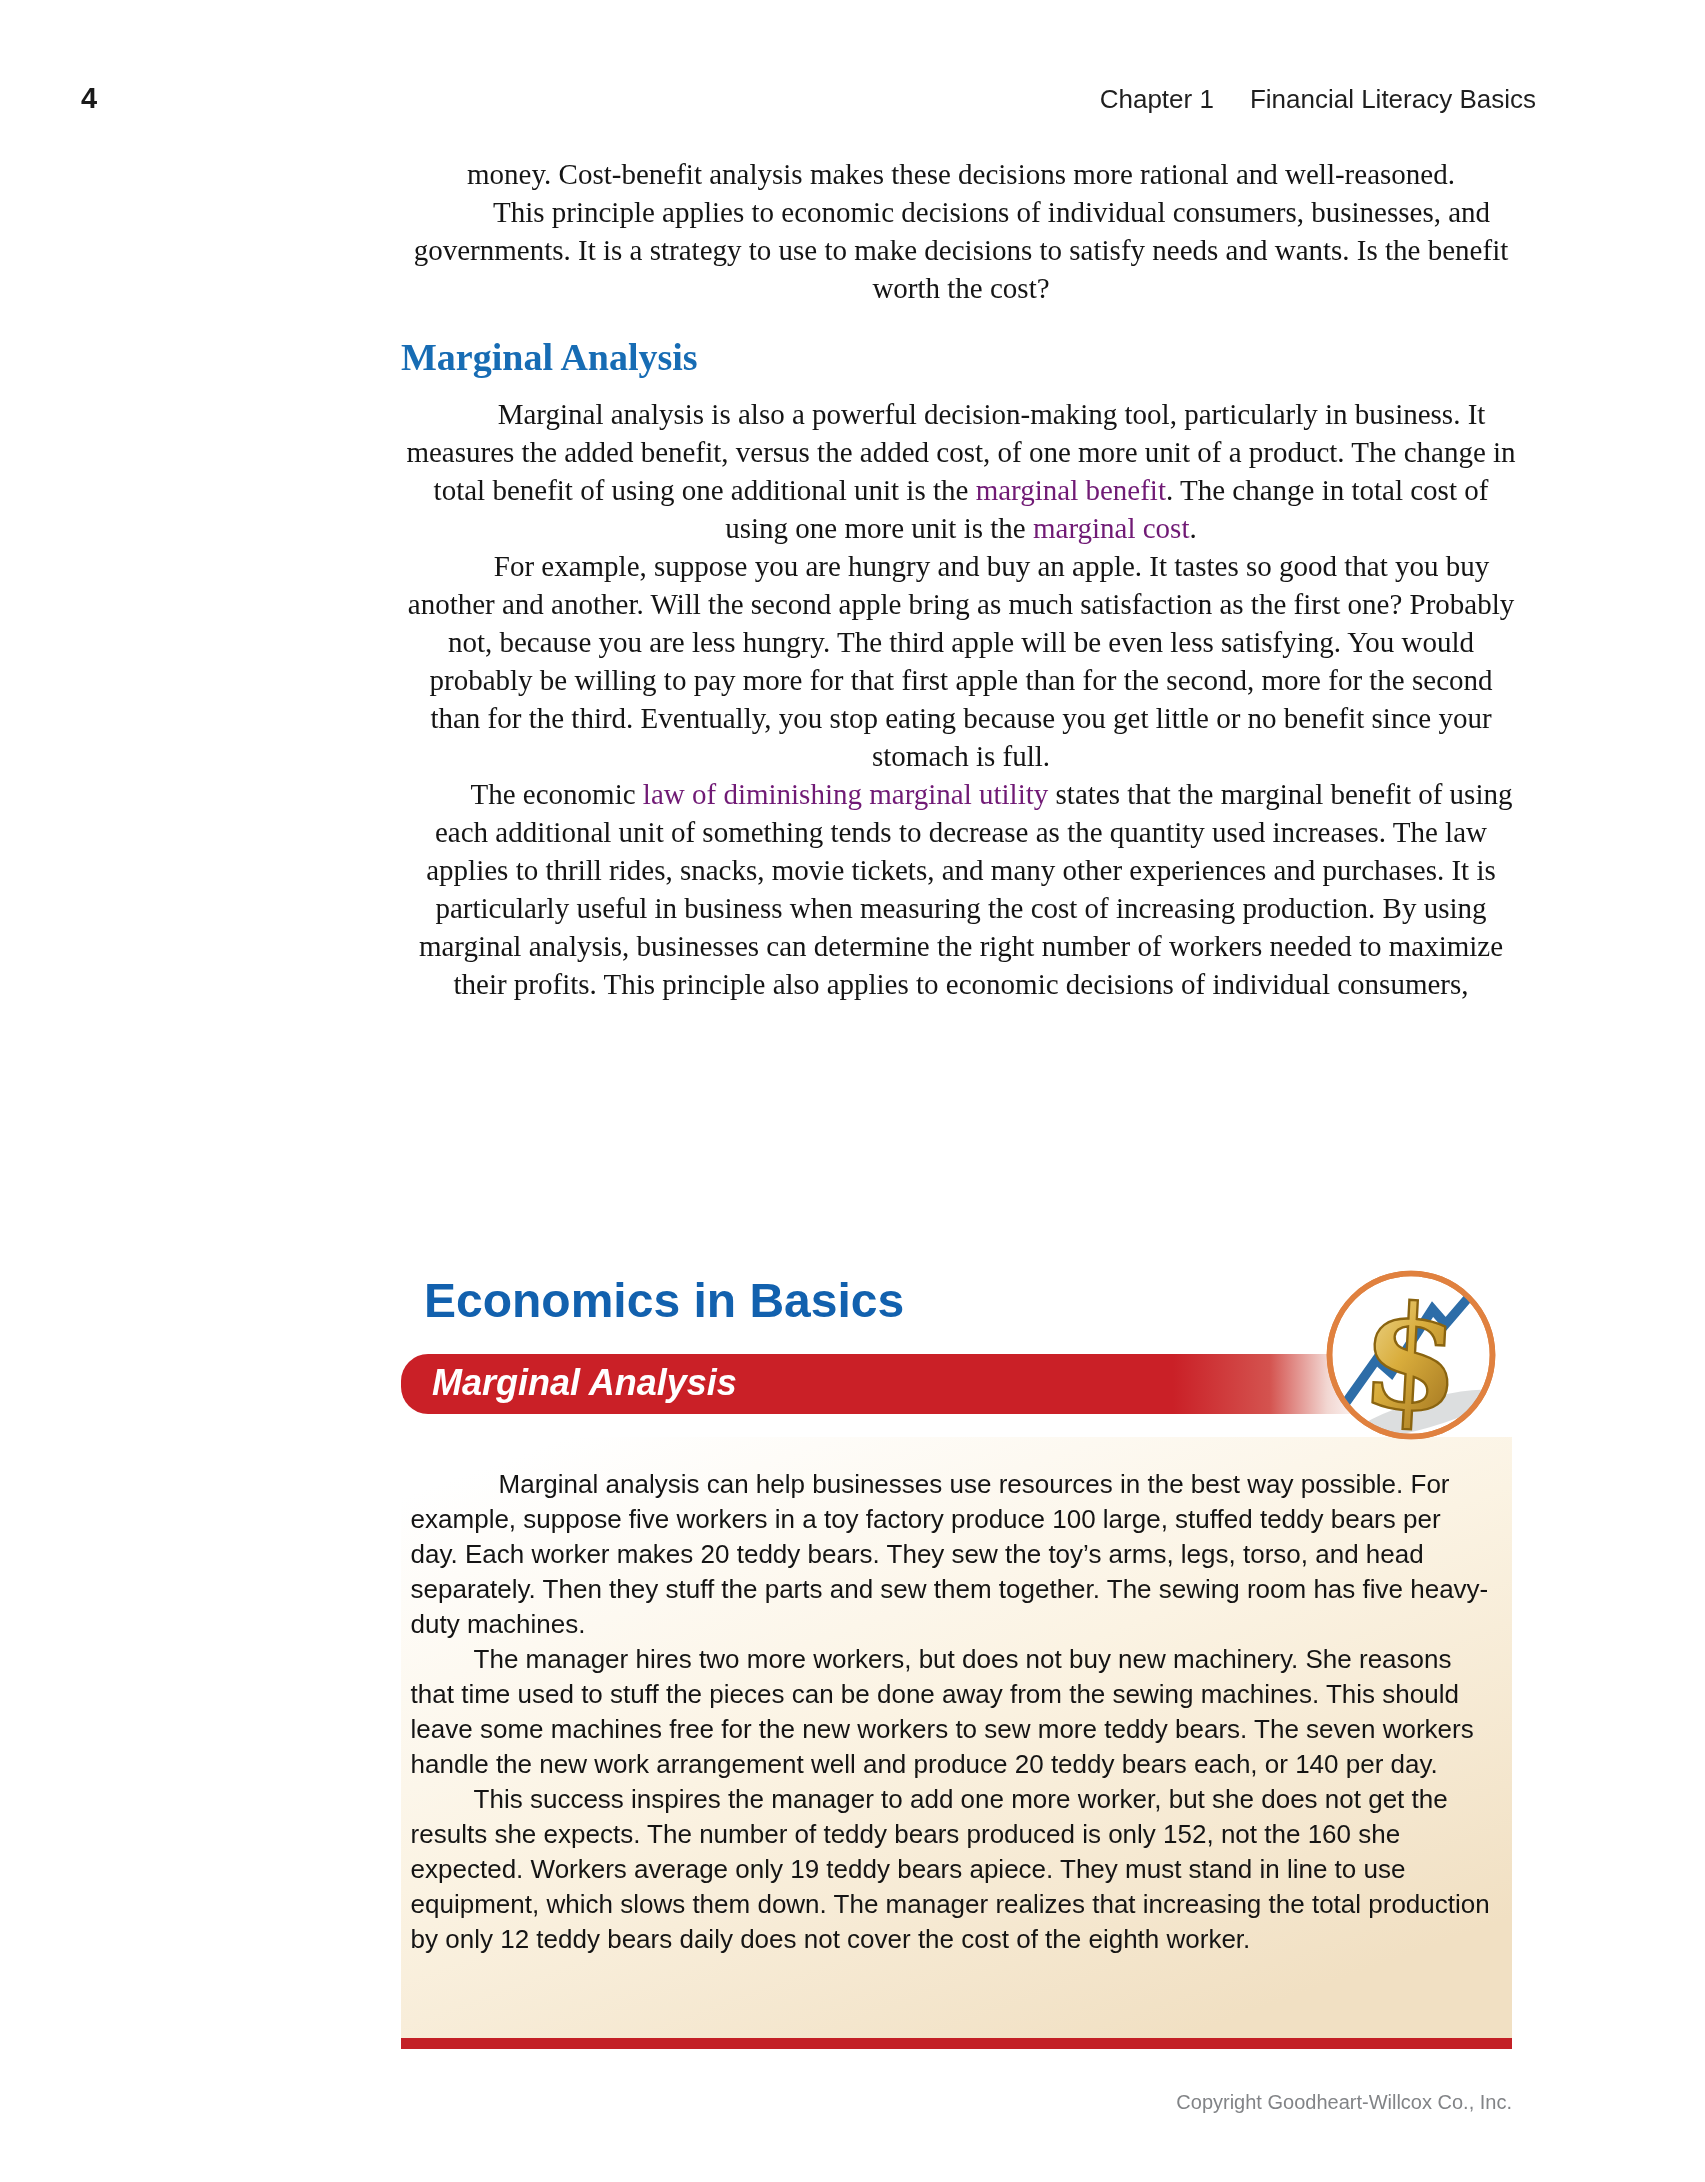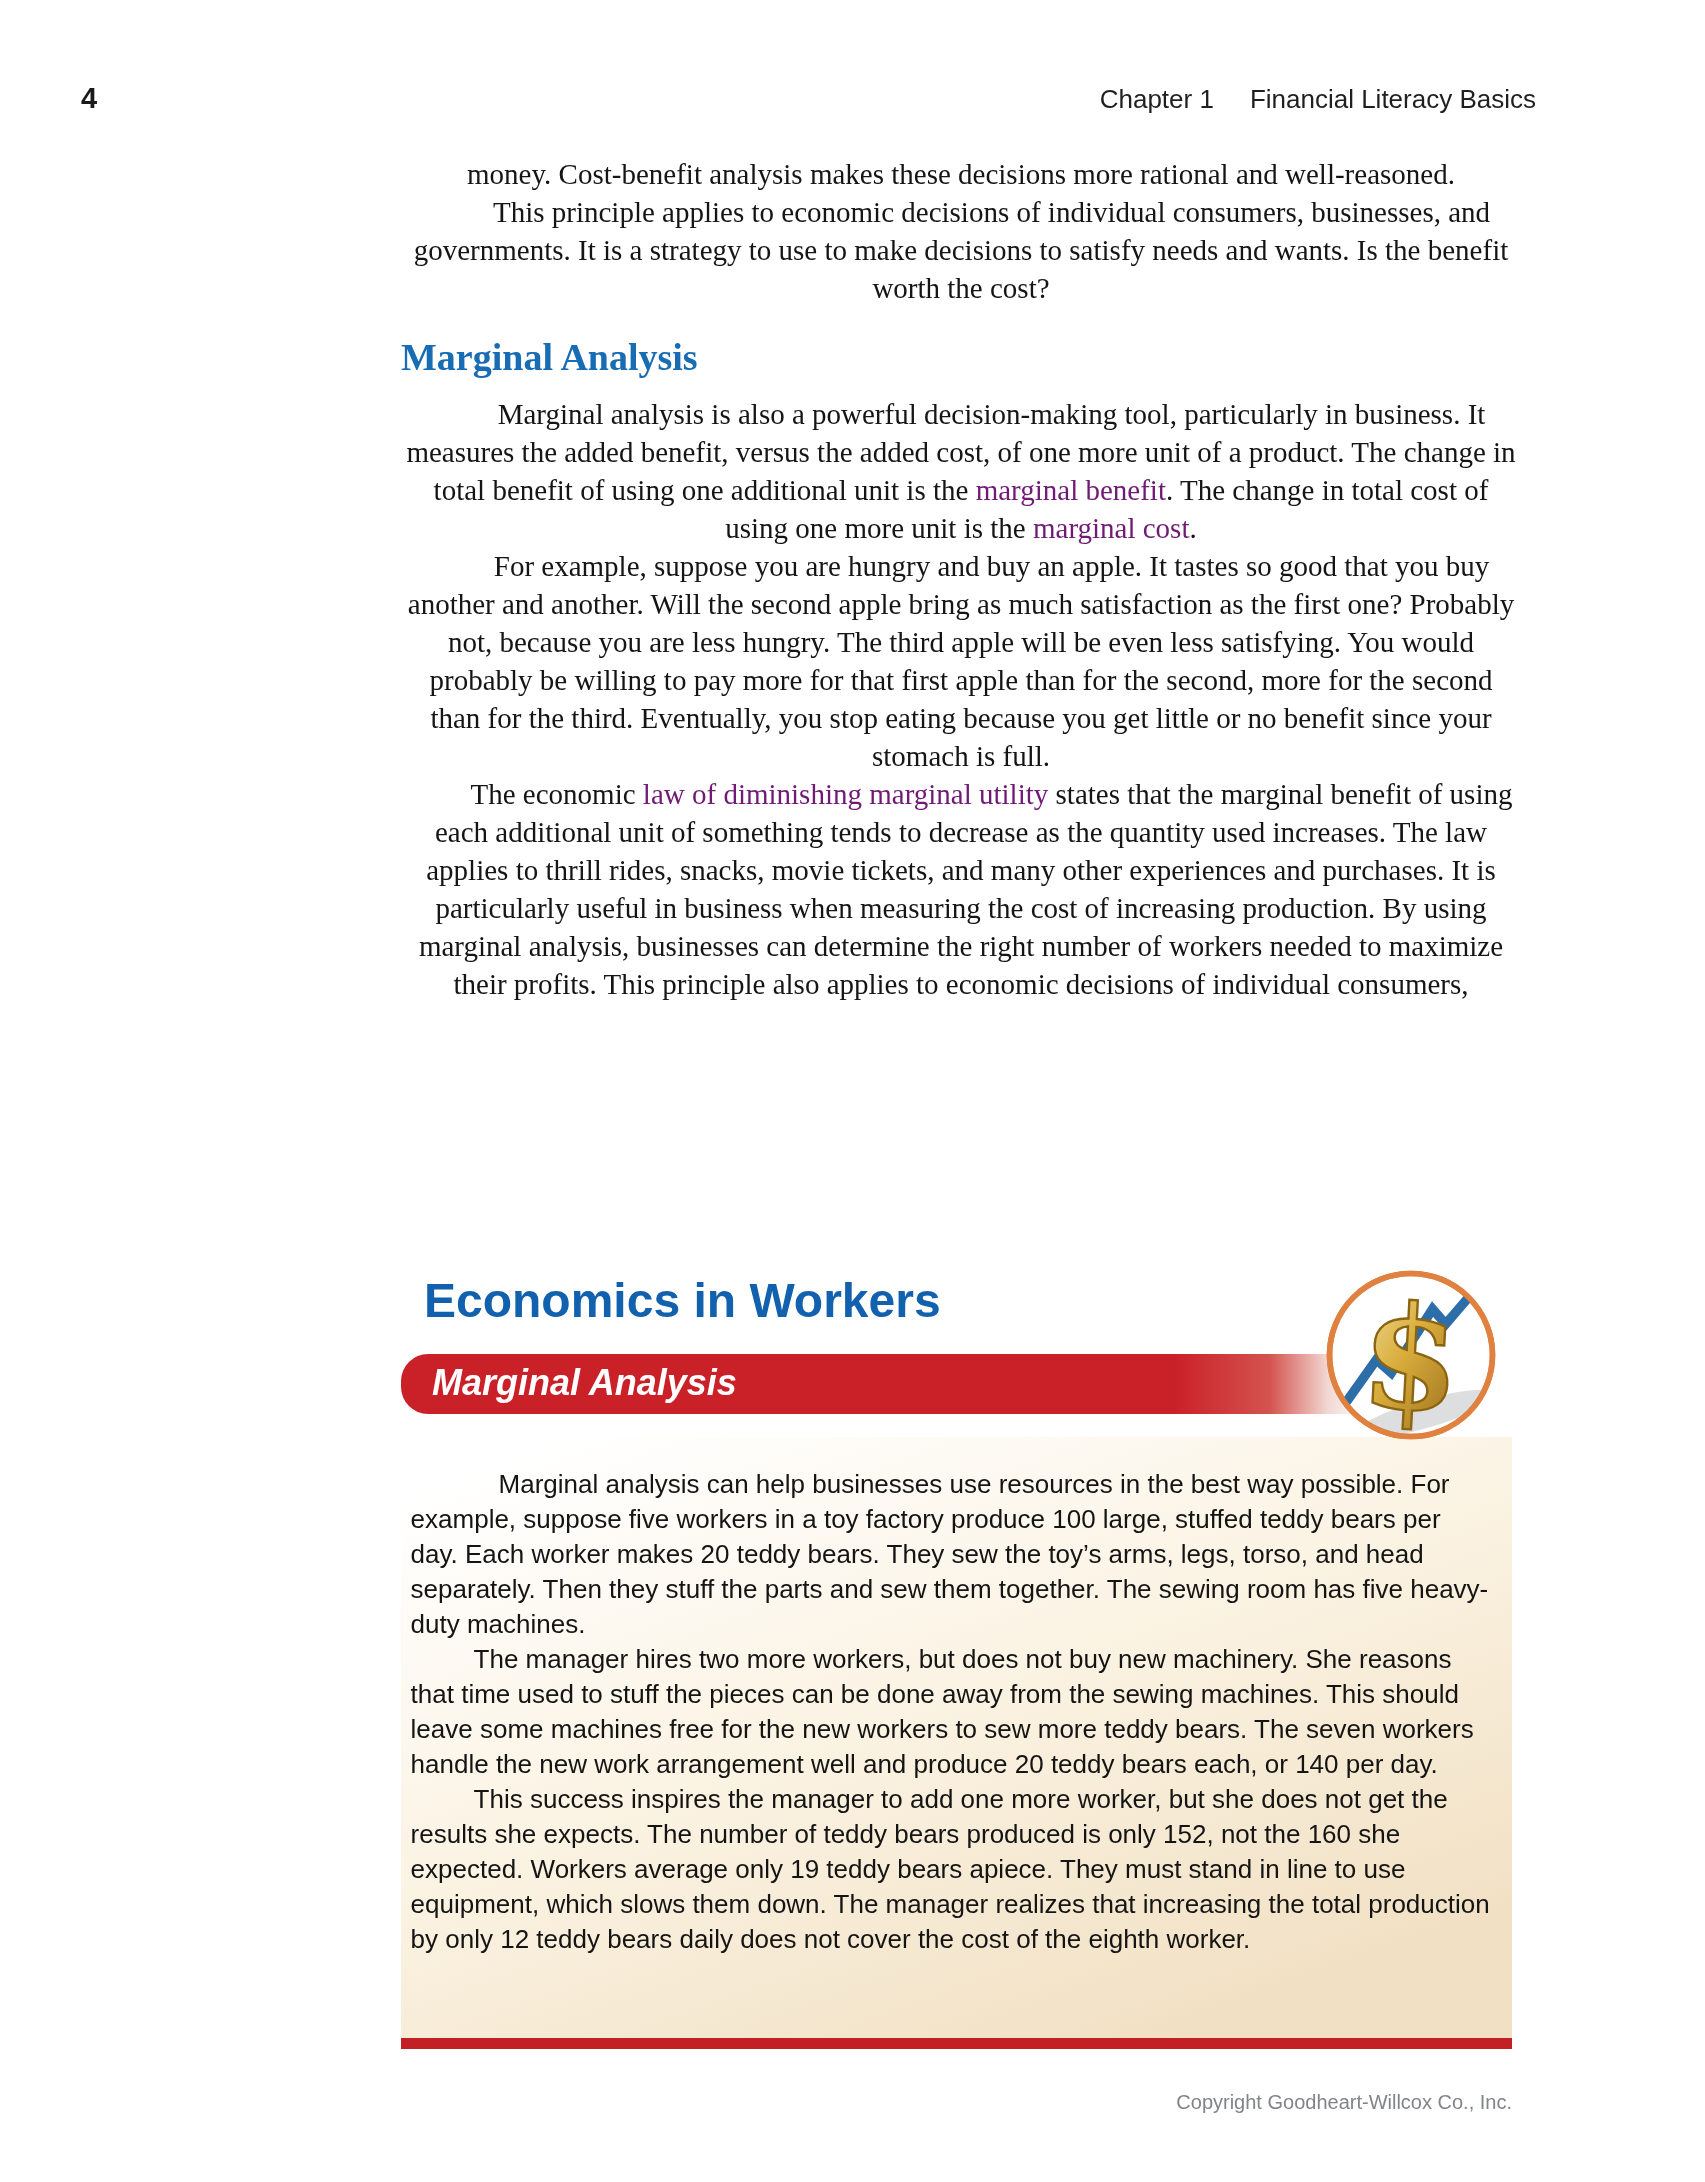--- a/index.html
+++ b/index.html
@@ -86,21 +86,21 @@
     <h2 class="section-heading">Marginal Analysis</h2>
 
     <p class="indent"><span>Marginal analysis is also a powerful decision-making tool, particularly in business. It measures the added benefit, versus the added cost, of one more unit of a product. The change in total benefit of using one additional unit is the </span><span class="term">marginal benefit</span><span>. The change in total cost of using one more unit is the </span><span class="term">marginal cost</span><span>.</span></p>
 
     <p class="indent"><span>For example, suppose you are hungry and buy an apple. It tastes so good that you buy another and another. Will the second apple bring as much satisfaction as the first one? Probably not, because you are less hungry. The third apple will be even less satisfying. You would probably be willing to pay more for that first apple than for the second, more for the second than for the third. Eventually, you stop eating because you get little or no benefit since your stomach is full.</span></p>
 
     <p class="indent"><span>The economic </span><span class="term">law of diminishing marginal utility</span><span> states that the marginal benefit of using each additional unit of something tends to decrease as the quantity used increases. The law applies to thrill rides, snacks, movie tickets, and many other experiences and purchases. It is particularly useful in business when measuring the cost of increasing production. By using marginal analysis, businesses can determine the right number of workers needed to maximize their profits. This principle also applies to economic decisions of individual consumers,</span></p>
   </div>
 
   <section class="feature-box">
-    <h3 class="feature-heading">Economics in Workers</h3>
+    <h3 class="feature-heading">Economics in Basics</h3>
 
     <div class="feature-banner">
       <span class="banner-label">Marginal Analysis</span>
     </div>
 
     <div class="box-bg"></div>
 
     <svg class="feature-icon" viewBox="0 0 190 190" xmlns="http://www.w3.org/2000/svg" aria-hidden="true">
       <defs>
         <clipPath id="circClip">

